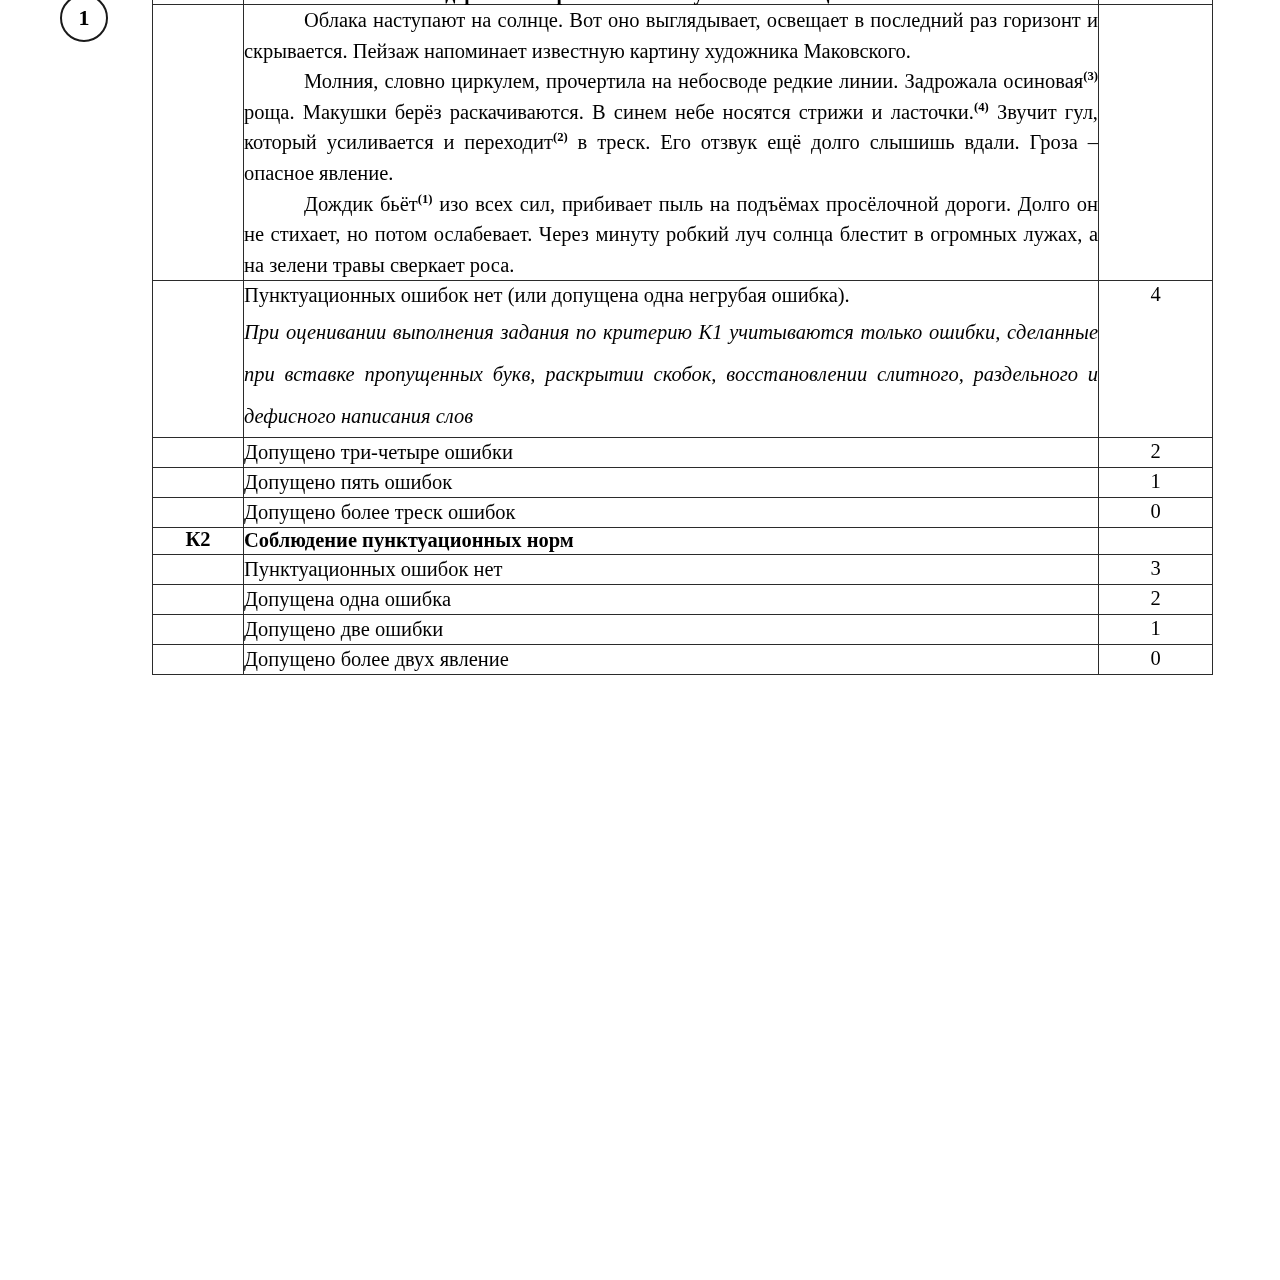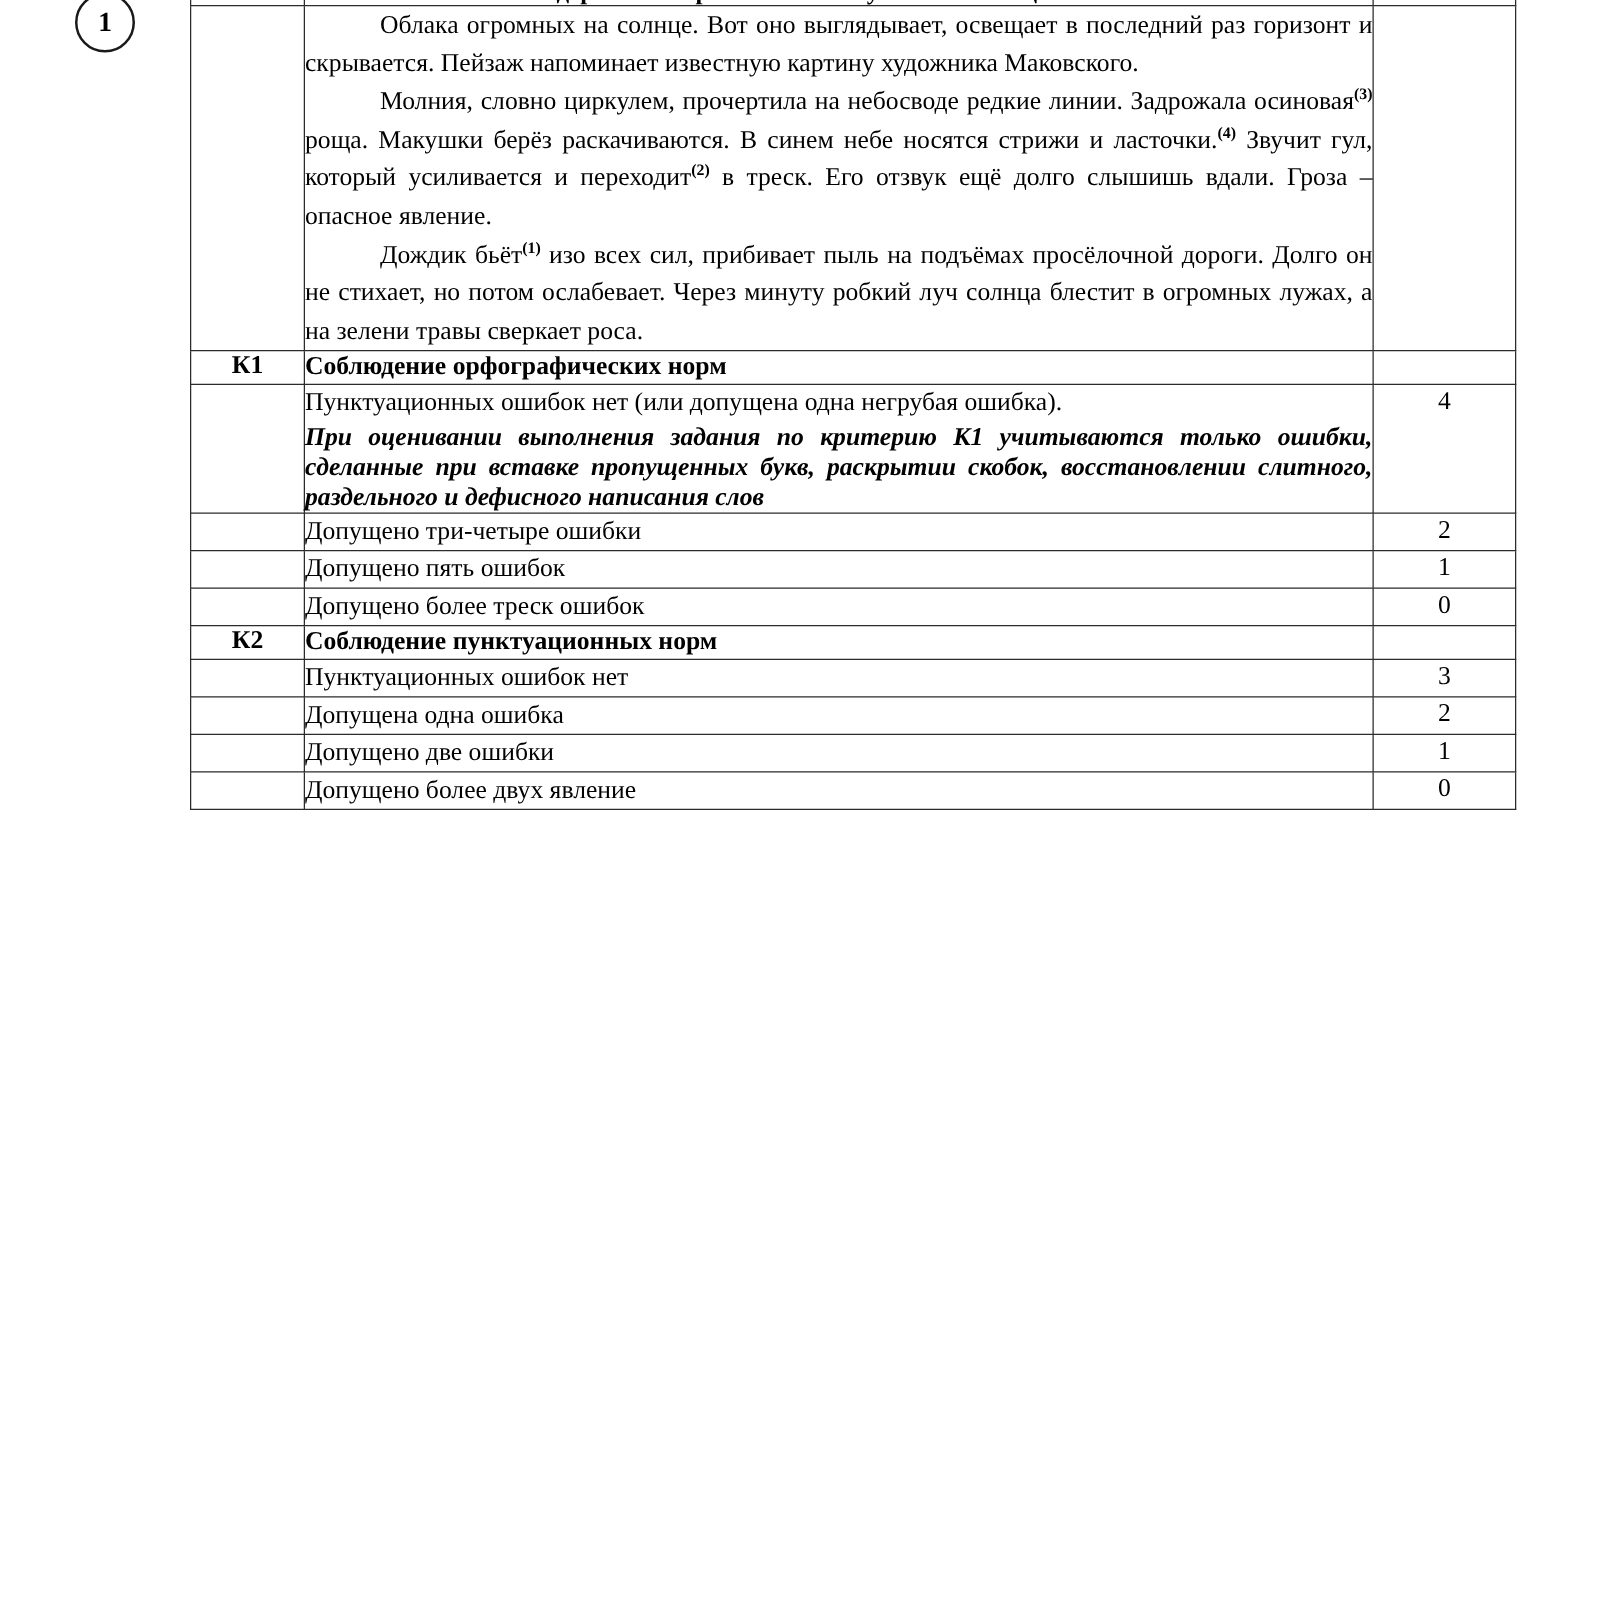--- a/index.html
+++ b/index.html
@@ -104,25 +104,25 @@
   }
 
   
   .desc-cell {
     font-size: 20.5px;
     padding: 3px 10px 4px 10px;
     line-height: 1.32;
   }
   .desc-cell .note {
     display: block;
-    font-weight: bold;
+    font-weight: normal;
     font-style: italic;
     text-align: justify;
     text-align-last: left;
-    line-height: 24px;
+    line-height: 42px;
     margin-top: 1px;
   }
   .desc-cell .plain {
     display: block;
     line-height: 29px;
   }
 
   .score-cell {
     text-align: center;
     font-size: 20.5px;
@@ -146,32 +146,27 @@
     <tr>
       <th class="hdr">№</th>
       <th class="hdr">Содержание верного ответа и указания по оцениванию</th>
       <th class="hdr">Баллы</th>
     </tr>
   </thead>
   <tbody id="table-body">
       <tr>
         <td class="empty-cell"></td>
         <td class="answer-cell">
-          <p>Облака огромных на солнце. Вот оно выглядывает, освещает в последний раз горизонт и скрывается. Пейзаж напоминает известную картину художника Маковского.</p>
+          <p>Облака наступают на солнце. Вот оно выглядывает, освещает в последний раз горизонт и скрывается. Пейзаж напоминает известную картину художника Маковского.</p>
           <p>Молния, словно циркулем, прочертила на небосводе редкие линии. Задрожала осиновая<sup>(3)</sup> роща. Макушки берёз раскачиваются. В синем небе носятся стрижи и ласточки.<sup>(4)</sup> Звучит гул, который усиливается и переходит<sup>(2)</sup> в треск. Его отзвук ещё долго слышишь вдали. Гроза – опасное явление.</p>
           <p class="last-line-full">Дождик бьёт<sup>(1)</sup> изо всех сил, прибивает пыль на подъёмах просёлочной дороги. Долго он не стихает, но потом ослабевает. Через минуту робкий луч солнца блестит в огромных лужах, а на зелени травы сверкает роса.</p>
         </td>
         <td class="empty-cell"></td>
       </tr>
       <tr>
-        <td class="code-cell">К1</td>
-        <td class="crit-title">Соблюдение орфографических норм</td>
-        <td class="empty-cell"></td>
-      </tr>
-      <tr>
         <td class="empty-cell"></td>
         <td class="desc-cell">
           <span class="plain">Пунктуационных ошибок нет (или допущена одна негрубая ошибка).</span>
           <span class="note">При оценивании выполнения задания по критерию К1 учитываются только ошибки, сделанные при вставке пропущенных букв, раскрытии скобок, восстановлении слитного, раздельного и дефисного написания слов</span>
         </td>
         <td class="score-cell">4</td>
       </tr>
       <tr>
         <td class="empty-cell"></td>
         <td class="desc-cell">

